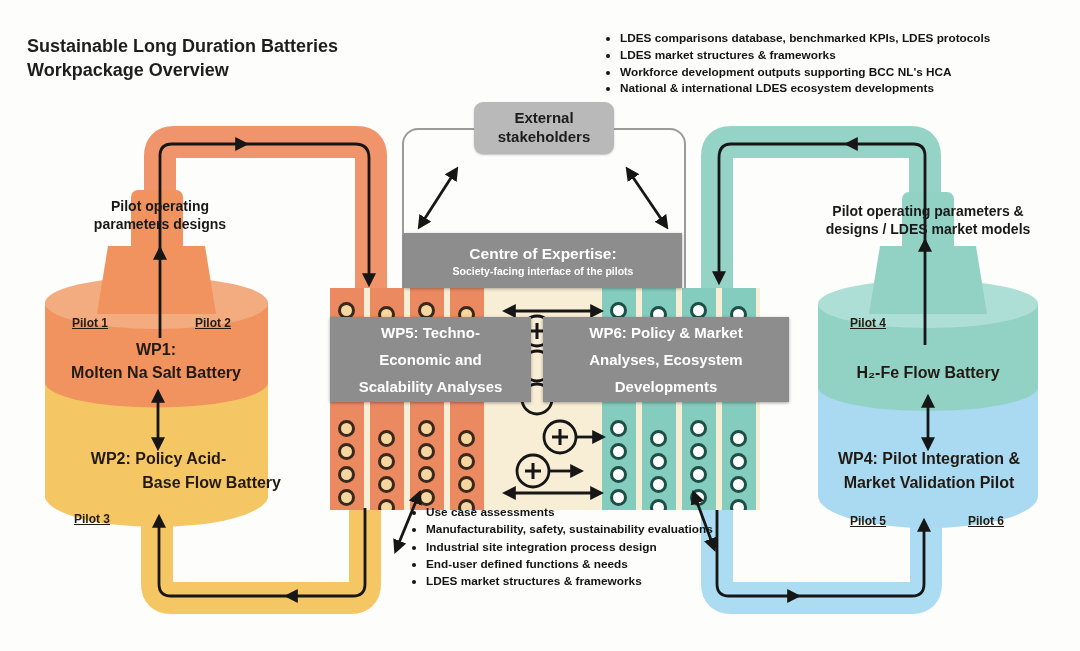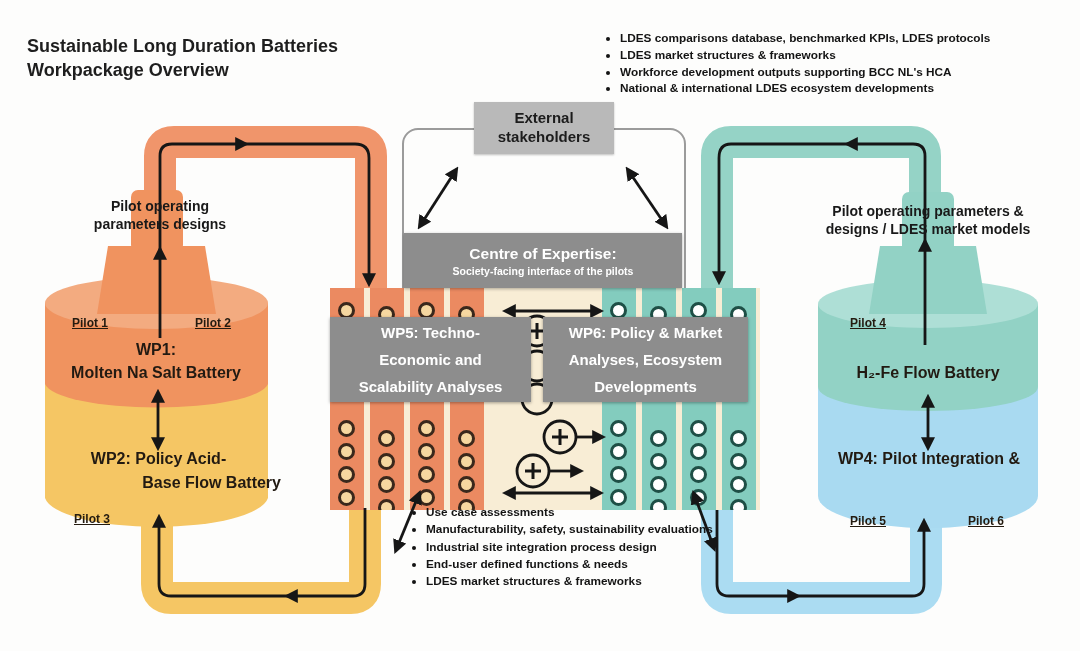--- a/index.html
+++ b/index.html
@@ -21,27 +21,27 @@
   ul.bullets{list-style:disc outside;margin:0;padding:0 0 0 22px;font-size:11.8px;line-height:1.42;color:#141414;}
   #top-bullets{left:598px;top:30px;width:480px;z-index:7;}
   #bottom-bullets{left:404px;top:505px;width:312px;z-index:7;}
   #bottom-bullets li{margin-bottom:2px;line-height:1.3;}
 
   .cyl-text{z-index:7;text-align:center;font-size:16px;color:#221a12;}
   .pilot{z-index:7;font-size:12px;text-decoration:underline;text-align:center;color:#241b10;}
 
   
   .graybox{z-index:5;display:flex;flex-direction:column;align-items:center;justify-content:center;text-align:center;}
-  #ext-box{left:474px;top:102px;width:140px;height:52px;background:#b9b9b9;color:#1c1c1c;font-size:15px;line-height:1.25;box-shadow:0 1px 2px rgba(0,0,0,.25);}
+  #ext-box{left:474px;top:102px;width:140px;height:52px;background:#b9b9b9;color:#1c1c1c;font-size:15px;line-height:1.25;box-shadow:0 1px 2px rgba(0,0,0,.25);border-radius:9px;}
   #coe-box{left:404px;top:233px;width:278px;height:55px;background:#8d8d8d;color:#ffffff;box-shadow:0 1px 3px rgba(0,0,0,.3);}
   #coe-box .l1{font-size:15.5px;}
   #coe-box .l2{font-size:10.5px;margin-top:2px;}
   .wpbox{background:#8d8d8d;color:#fff;font-size:15px;line-height:1.8;box-shadow:0 1px 3px rgba(0,0,0,.35);}
   #wp5-box{left:330px;top:317px;width:201px;height:85px;}
-  #wp6-box{left:543px;top:317px;width:205px;height:85px;}
+  #wp6-box{left:543px;top:317px;width:246px;height:85px;}
 
   
   #white-rect{left:402px;top:128px;width:280px;height:174px;border:2.5px solid #9b9b9b;border-radius:16px;background:#fdfdfc;z-index:1;}
 
   
   #plates{left:330px;top:288px;width:430px;height:222px;background:#f8edd5;z-index:3;overflow:hidden;}
   #plates .bar{position:absolute;top:0;width:34px;height:222px;}
   #plates .dot{position:absolute;width:11px;height:11px;border-radius:50%;border-style:solid;border-width:3px;}
 
   #pipes-svg{z-index:2;}
@@ -245,20 +245,21 @@
   <div class="abs pilot" style="left:177px;top:316px;width:72px;">Pilot 2</div>
   <div class="abs cyl-text" style="left:56px;top:341px;width:200px;">WP1:</div>
   <div class="abs cyl-text" style="left:36px;top:364px;width:240px;">Molten Na Salt Battery</div>
   <div class="abs cyl-text" style="left:36px;top:450px;width:245px;">WP2: Policy Acid-</div>
   <div class="abs cyl-text" style="left:36px;top:474px;width:245px;text-align:right;">Base Flow Battery</div>
   <div class="abs pilot" style="left:56px;top:512px;width:72px;">Pilot 3</div>
 
   <div class="abs pilot" style="left:832px;top:316px;width:72px;">Pilot 4</div>
   <div class="abs cyl-text" style="left:808px;top:364px;width:240px;">H₂-Fe Flow Battery</div>
   <div class="abs cyl-text" style="left:798px;top:450px;width:262px;">WP4: Pilot Integration &amp;</div>
+  <div class="abs cyl-text" style="left:798px;top:474px;width:262px;">Market Validation Pilot</div>
   <div class="abs pilot" style="left:832px;top:514px;width:72px;">Pilot 5</div>
   <div class="abs pilot" style="left:950px;top:514px;width:72px;">Pilot 6</div>
 
   <ul id="bottom-bullets" class="abs bullets">
     <li>Use case assessments</li>
     <li>Manufacturability, safety, sustainability evaluations</li>
     <li>Industrial site integration process design</li>
     <li>End-user defined functions &amp; needs</li>
     <li>LDES market structures &amp; frameworks</li>
   </ul>

